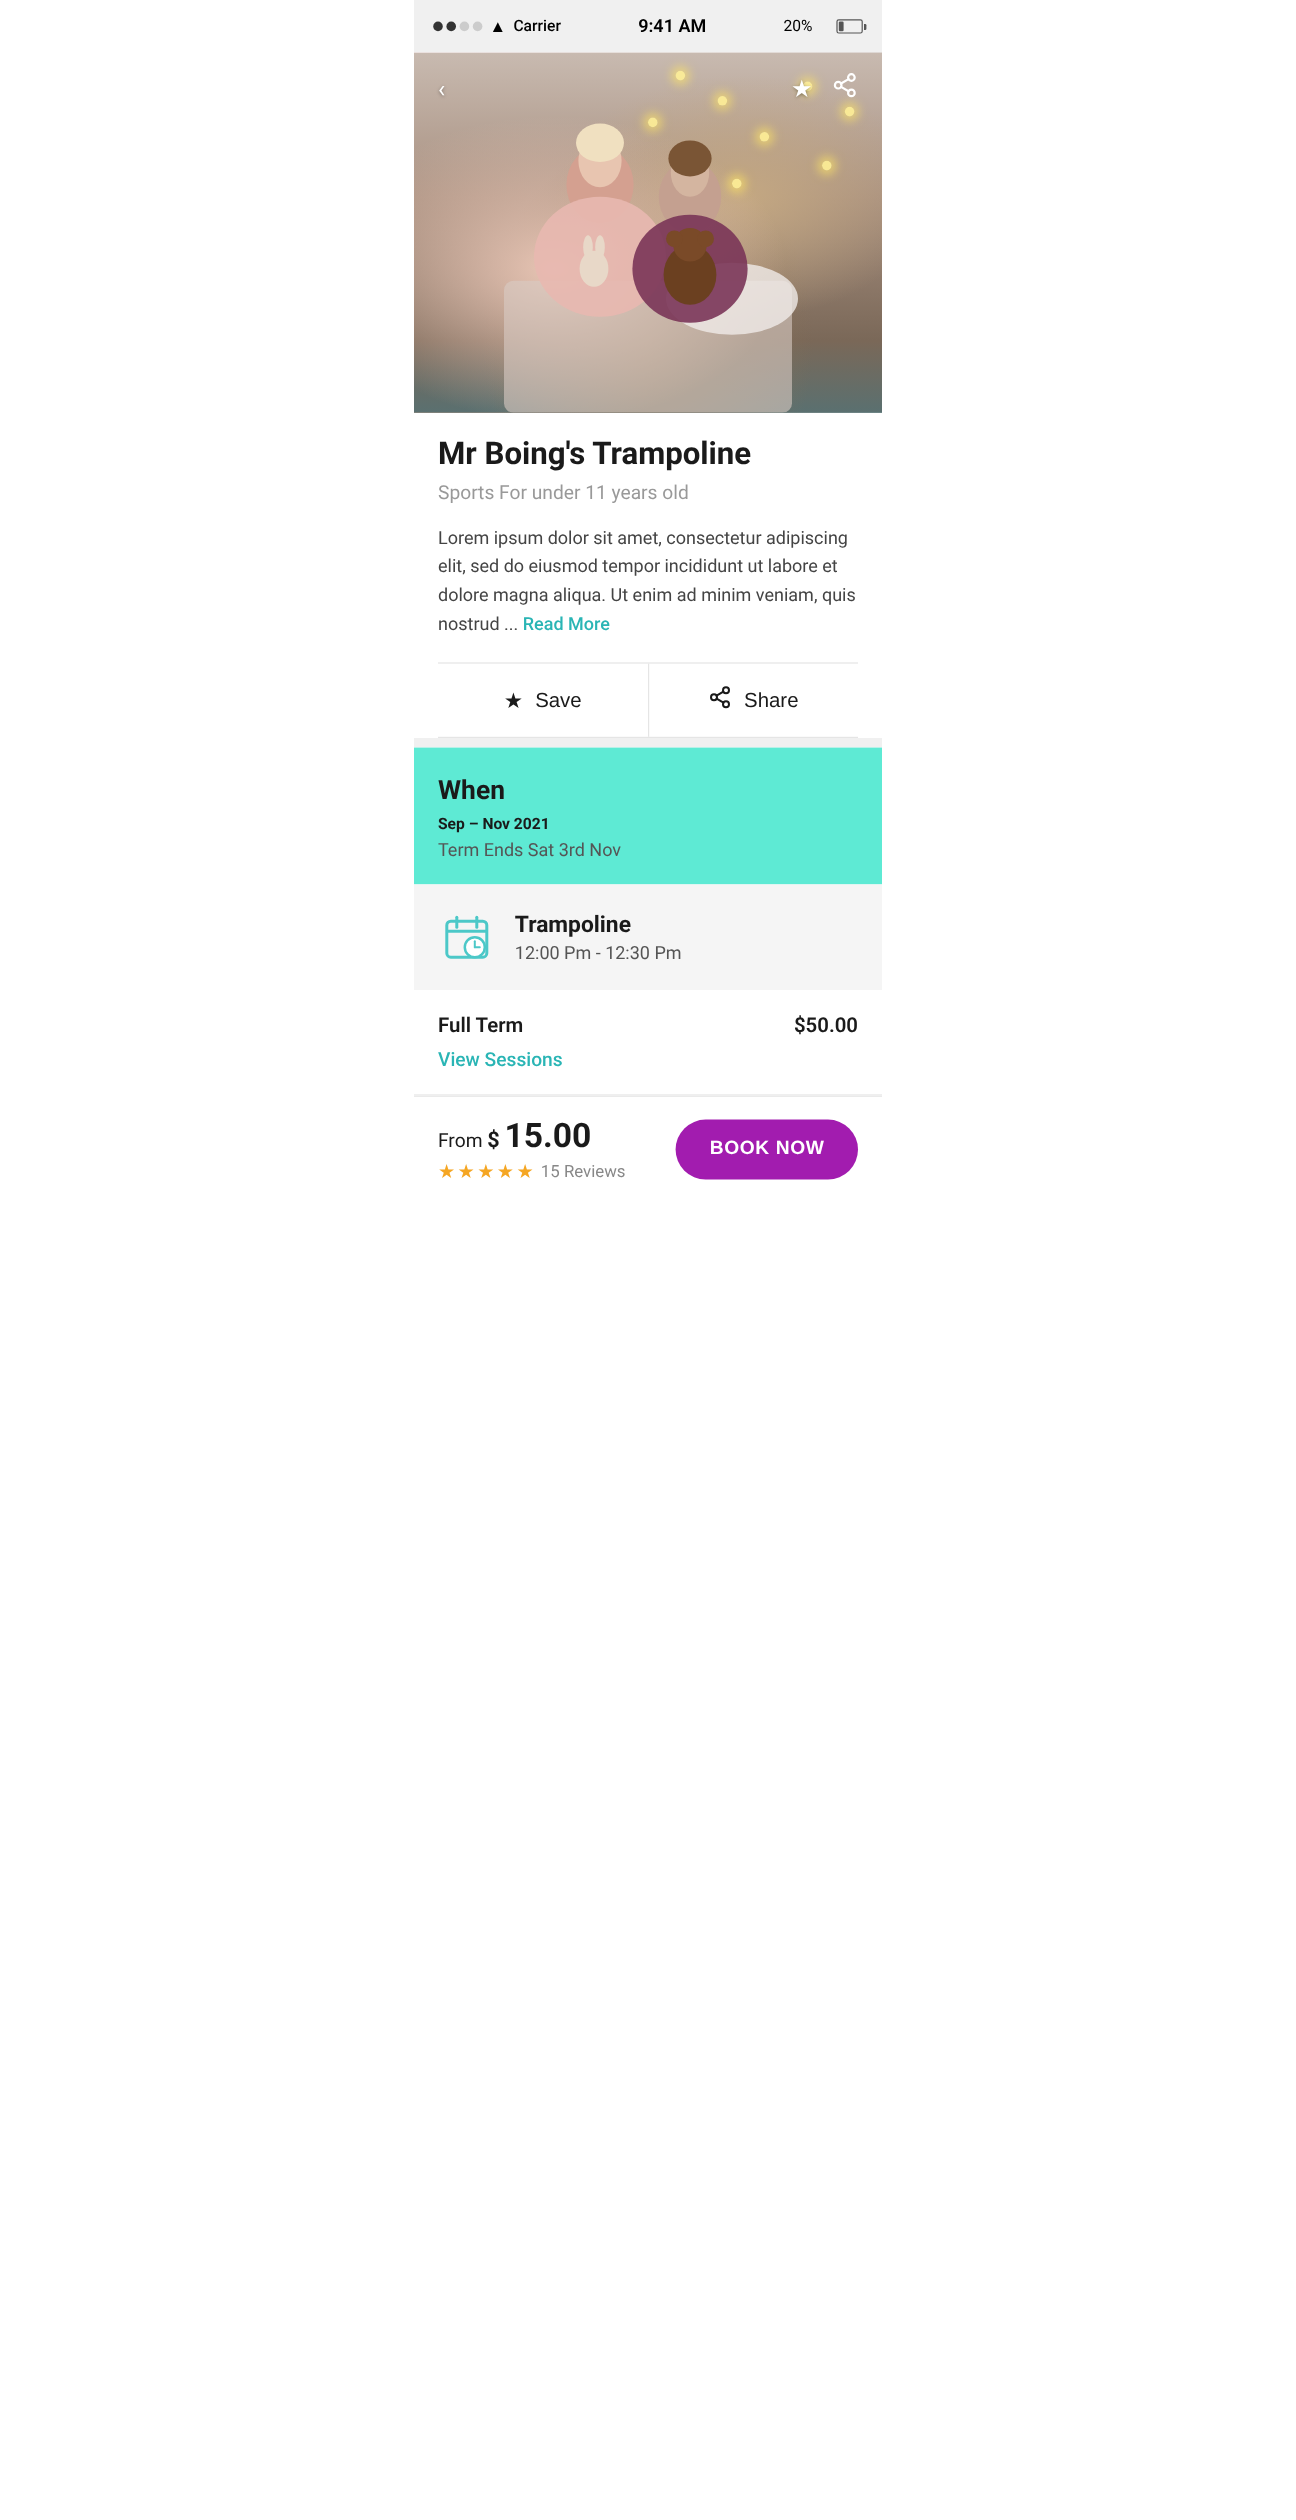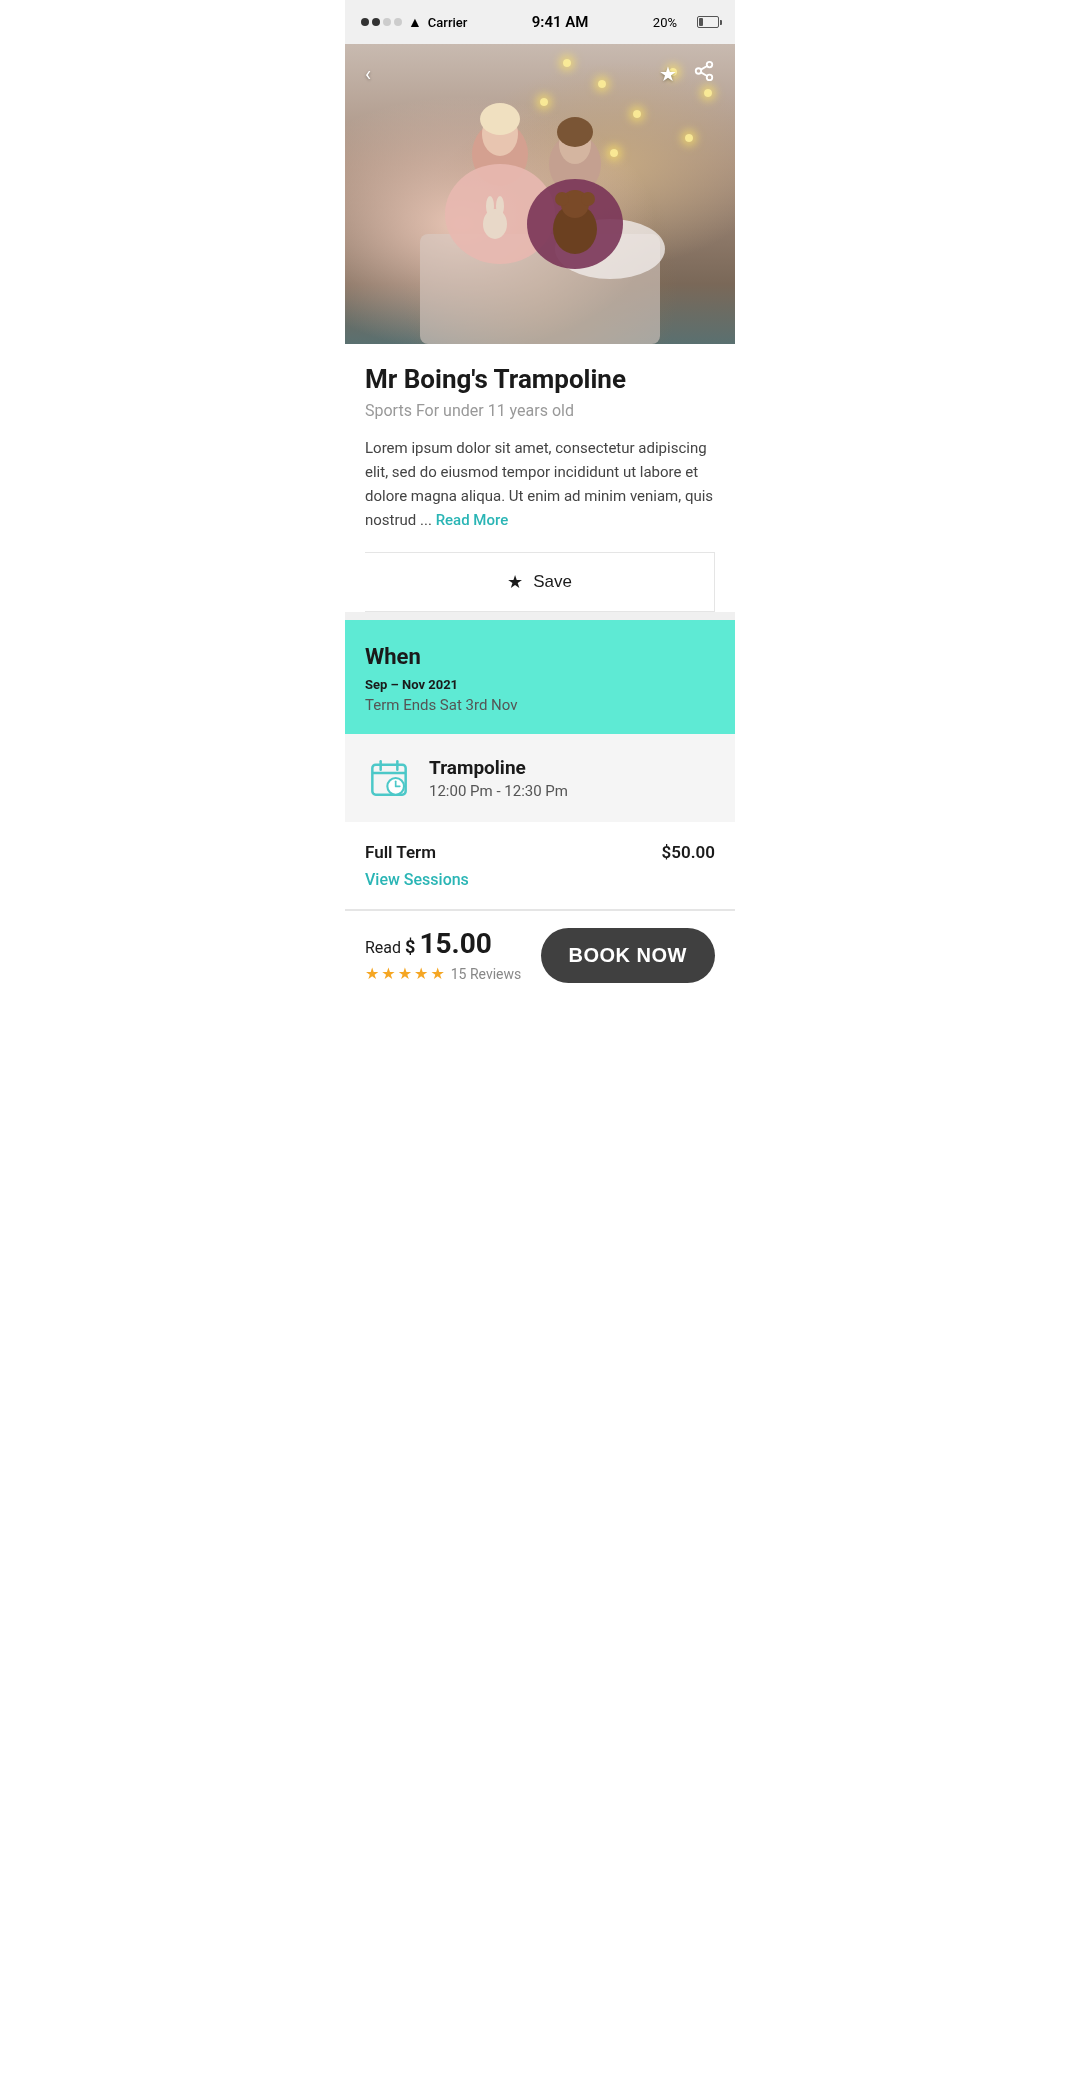--- a/index.html
+++ b/index.html
@@ -377,26 +377,26 @@
       color: #f5a623;
       font-size: 16px;
     }
 
     .reviews-count {
       font-size: 14px;
       color: #888;
     }
 
     .book-btn {
-      background: #404040;
+      background: #a21caf;
       color: white;
       border: none;
       border-radius: 30px;
       padding: 16px 28px;
-      font-size: 20px;
+      font-size: 16px;
       font-weight: 700;
       letter-spacing: 0.5px;
       cursor: pointer;
     }
   </style>
 </head>
 <body>
 
 <div class="status-bar">
   <div class="status-left">
@@ -490,20 +490,32 @@
   <p class="venue-description">
     <span>Lorem ipsum dolor sit amet, consectetur adipiscing elit, sed do eiusmod tempor incididunt ut labore et dolore magna aliqua. Ut enim ad minim veniam, quis nostrud ...</span>
     <span class="read-more">Read More</span>
   </p>
 
   <div class="action-bar">
     <button class="action-btn">
       <span class="action-icon">★</span>
       <span>Save</span>
     </button>
+    <button class="action-btn">
+      <span class="action-icon">
+        <svg width="20" height="20" viewBox="0 0 24 24" fill="none" stroke="#1a1a1a" stroke-width="2" stroke-linecap="round" stroke-linejoin="round">
+          <circle cx="18" cy="5" r="3"></circle>
+          <circle cx="6" cy="12" r="3"></circle>
+          <circle cx="18" cy="19" r="3"></circle>
+          <line x1="8.59" y1="13.51" x2="15.42" y2="17.49"></line>
+          <line x1="15.41" y1="6.51" x2="8.59" y2="10.49"></line>
+        </svg>
+      </span>
+      <span>Share</span>
+    </button>
   </div>
 </div>
 
 <div style="height:8px;background:#f0f0f0;"></div>
 
 <div class="when-section">
   <h2 class="section-title">When</h2>
   <p class="date-range">Sep – Nov 2021</p>
   <p class="term-ends">Term Ends Sat 3rd Nov</p>
 </div>
@@ -532,21 +544,21 @@
     <span class="pricing-amount">$50.00</span>
   </div>
   <span class="view-sessions">View Sessions</span>
 </div>
 
 <div style="height:1px;background:#e5e5e5;"></div>
 
 <div class="bottom-bar">
   <div class="price-from">
     <div class="price-label-row">
-      <span class="from-text">Read</span>
+      <span class="from-text">From</span>
       <span class="price-dollar">$ </span>
       <span class="price-value">15.00</span>
     </div>
     <div class="stars-row">
       <div class="stars">
         <span class="star">★</span>
         <span class="star">★</span>
         <span class="star">★</span>
         <span class="star">★</span>
         <span class="star">★</span>

